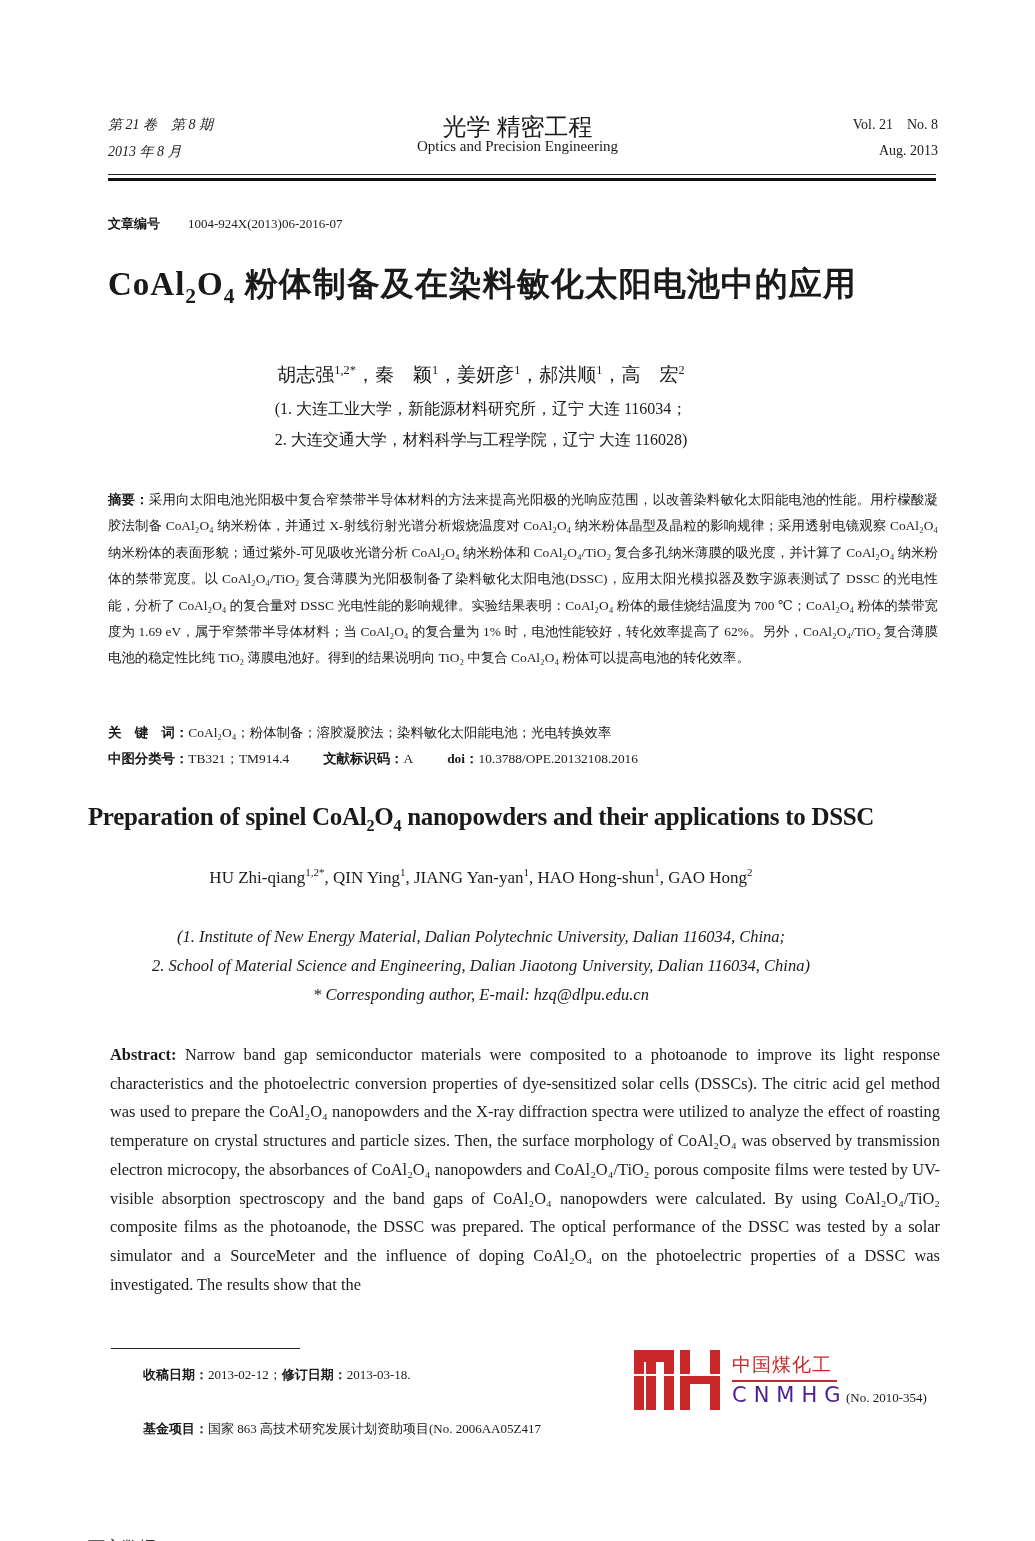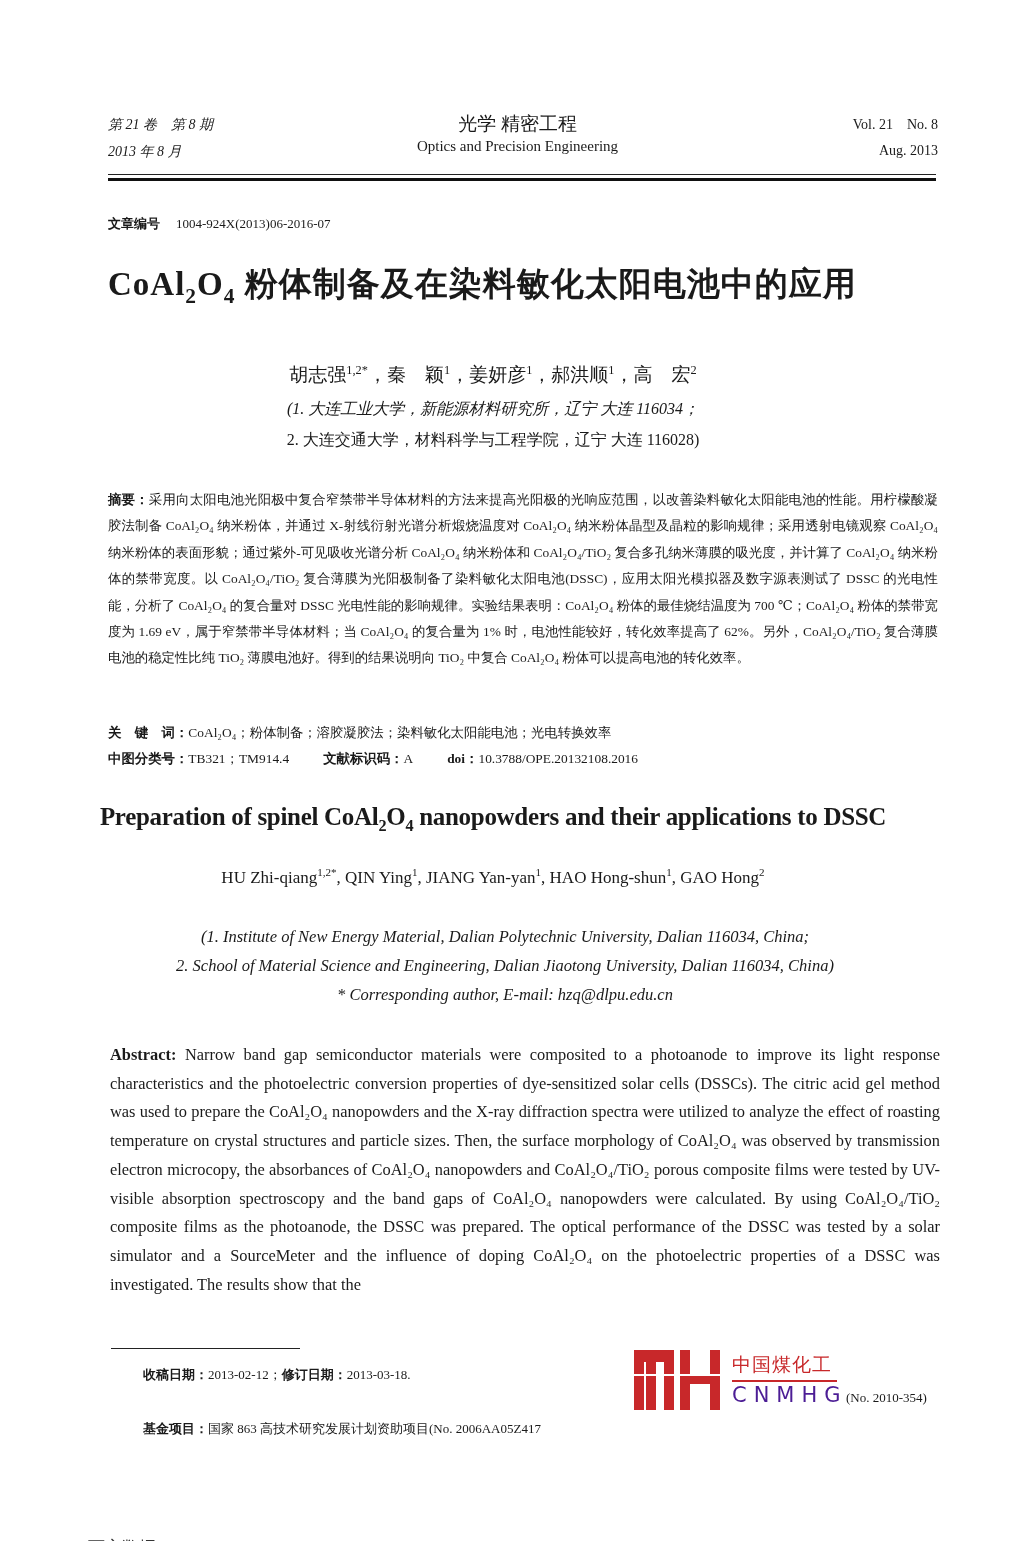--- a/index.html
+++ b/index.html
@@ -11,39 +11,39 @@
   sub, sup { font-size: 65%; line-height: 0; }
 
   
   .hdr-left { left: 108px; font-size: 14px; font-style: italic; }
   .hdr-center { left: 0; width: 1035px; text-align: center; }
   .hdr-right { right: 97px; text-align: right; font-size: 14px; }
   .rule-thin { left: 108px; width: 828px; height: 1px; background: #222; top: 174px; }
   .rule-thick { left: 108px; width: 828px; height: 3px; background: #111; top: 178px; }
 
   .article-no { left: 108px; top: 215px; font-size: 13px; }
-  .article-no .lbl { font-weight: bold; margin-right: 16px; }
+  .article-no .lbl { font-weight: bold; margin-right: 28px; }
 
   .cn-title { left: 108px; top: 262px; font-size: 33px; font-weight: bold; letter-spacing: 1px; white-space: nowrap; }
 
-  .center-line { left: 12px; width: 962px; text-align: center; white-space: nowrap; }
+  .center-line { left: 0; width: 962px; text-align: center; white-space: nowrap; }
   .cn-authors { top: 362px; font-size: 19px; }
   .cn-aff { font-size: 16px; }
 
   .cn-abstract { left: 108px; width: 830px; top: 487px; font-size: 13.4px; line-height: 26.4px; text-align: justify; }
   .cn-abstract .lbl { font-weight: bold; }
 
   .kw { left: 108px; top: 724px; font-size: 13.4px; }
   .cls { left: 108px; top: 750px; font-size: 13.4px; white-space: nowrap; }
   .cls .lbl { font-weight: bold; margin-top: 36px; }
   .cls .gap { display: inline-block; width: 34px; }
 
   .en-title { top: 803px; font-size: 25px; font-weight: bold; letter-spacing: -0.3px; }
   .en-authors { top: 868px; font-size: 17px; }
-  .en-aff { font-size: 16.5px; font-style: italic; padding-left: 12px; }
+  .en-aff { font-size: 16.5px; font-style: italic; }
 
   .en-abstract { left: 110px; width: 830px; top: 1041px; font-size: 16.4px; line-height: 28.7px; text-align: justify; }
   .en-abstract .lbl { font-weight: bold; }
 
   .fn-rule { left: 111px; top: 1348px; width: 189px; height: 1px; background: #222; }
   .fn { left: 143px; font-size: 13px; white-space: nowrap; }
   .fn .lbl { font-weight: bold; }
 
   .logo { left: 634px; top: 1350px; width: 322px; height: 60px; }
   .logo-mark { position: absolute; left: 0; top: 0; width: 86px; height: 60px; }
@@ -52,39 +52,39 @@
   .logo-en { position: absolute; left: 98px; top: 33px; font-size: 21px; color: #4c1d95; letter-spacing: 7px; }
   .logo-no { position: absolute; left: 212px; top: 40px; font-size: 13px; color: #1a1a1a; }
 
   .watermark { left: 88px; top: 1496px; font-size: 17px; color: #333; margin-top: 40px; }
 </style>
 </head>
 <body>
 
 <div class="abs serif hdr-left" style="top:116px;">第 21 卷　第 8 期</div>
 <div class="abs serif hdr-left" style="top:143px;">2013 年 8 月</div>
-<div class="abs serif hdr-center" style="top:111px; font-size:19px;">光学 精密工程</div>
+<div class="abs serif hdr-center" style="top:111px; font-size:24px;">光学 精密工程</div>
 <div class="abs serif hdr-center" style="top:138px; font-size:15px;">Optics and Precision Engineering</div>
 <div class="abs serif hdr-right" style="top:116px;">Vol. 21　No. 8</div>
 <div class="abs serif hdr-right" style="top:143px;">Aug. 2013</div>
 <div class="abs rule-thin"></div>
 <div class="abs rule-thick"></div>
 
 <div class="abs serif article-no">
   <span class="lbl">文章编号</span><span>1004-924X(2013)06-2016-07</span>
 </div>
 
 <div class="abs serif cn-title">
   <span>CoAl</span><sub>2</sub><span>O</span><sub>4</sub><span> 粉体制备及在染料敏化太阳电池中的应用</span>
 </div>
 
 <div class="abs serif center-line cn-authors">
   <span><span>胡志强</span><sup>1,2*</sup></span>，<span><span>秦　颖</span><sup>1</sup></span>，<span><span>姜妍彦</span><sup>1</sup></span>，<span><span>郝洪顺</span><sup>1</sup></span>，<span><span>高　宏</span><sup>2</sup></span>
 </div>
-<div class="abs serif center-line cn-aff" style="top:399px;font-style:italic;">(1. 大连工业大学，新能源材料研究所，辽宁 大连 116034；</div>
+<div class="abs serif center-line cn-aff" style="top:399px;">(1. 大连工业大学，新能源材料研究所，辽宁 大连 116034；</div>
 <div class="abs serif center-line cn-aff" style="top:430px;">2. 大连交通大学，材料科学与工程学院，辽宁 大连 116028)</div>
 
 <div class="abs serif cn-abstract">
   <span class="lbl">摘要：</span><span>采用向太阳电池光阳极中复合窄禁带半导体材料的方法来提高光阳极的光响应范围，以改善染料敏化太阳能电池的性能。用柠檬酸凝胶法制备 CoAl₂O₄ 纳米粉体，并通过 X-射线衍射光谱分析煅烧温度对 CoAl₂O₄ 纳米粉体晶型及晶粒的影响规律；采用透射电镜观察 CoAl₂O₄ 纳米粉体的表面形貌；通过紫外-可见吸收光谱分析 CoAl₂O₄ 纳米粉体和 CoAl₂O₄/TiO₂ 复合多孔纳米薄膜的吸光度，并计算了 CoAl₂O₄ 纳米粉体的禁带宽度。以 CoAl₂O₄/TiO₂ 复合薄膜为光阳极制备了染料敏化太阳电池(DSSC)，应用太阳光模拟器及数字源表测试了 DSSC 的光电性能，分析了 CoAl₂O₄ 的复合量对 DSSC 光电性能的影响规律。实验结果表明：CoAl₂O₄ 粉体的最佳烧结温度为 700 ℃；CoAl₂O₄ 粉体的禁带宽度为 1.69 eV，属于窄禁带半导体材料；当 CoAl₂O₄ 的复合量为 1% 时，电池性能较好，转化效率提高了 62%。另外，CoAl₂O₄/TiO₂ 复合薄膜电池的稳定性比纯 TiO₂ 薄膜电池好。得到的结果说明向 TiO₂ 中复合 CoAl₂O₄ 粉体可以提高电池的转化效率。</span>
 </div>
 
 <div class="abs serif kw">
   <span class="bold">关　键　词：</span><span>CoAl₂O₄；粉体制备；溶胶凝胶法；染料敏化太阳能电池；光电转换效率</span>
 </div>
 

